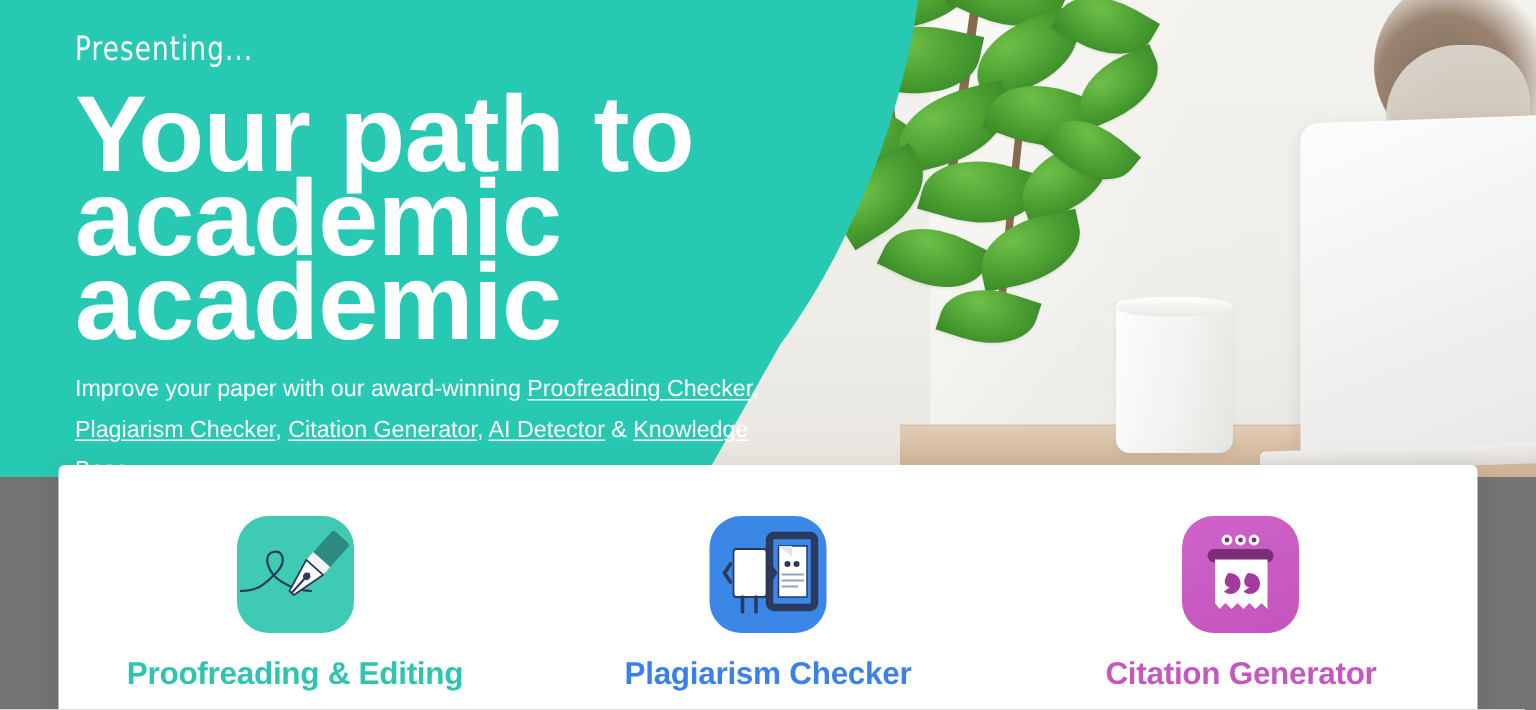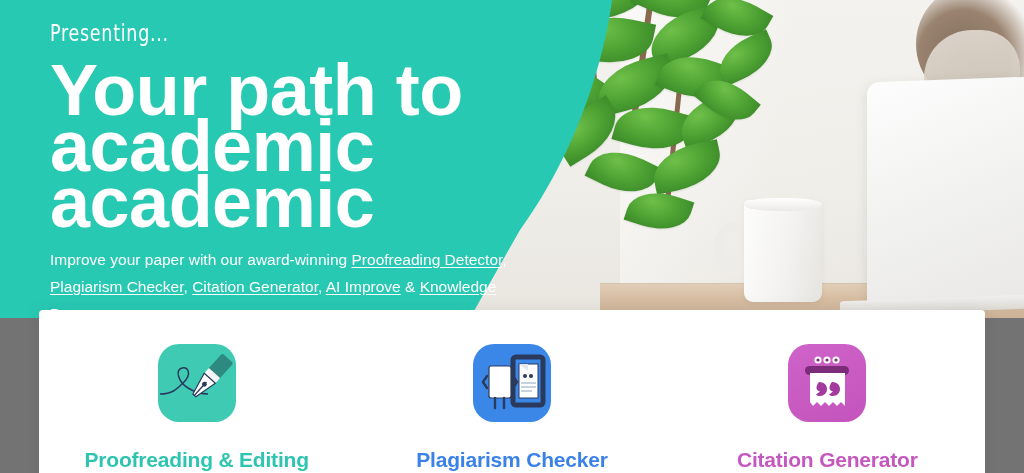--- a/index.html
+++ b/index.html
@@ -158,21 +158,21 @@
     position: relative;
     width: 78px; height: 78px;
     border-radius: 21px;
     overflow: hidden;
   }
   .tile-teal  { background: #3fcab4; }
   .tile-blue  { background: #3b87e8; }
   .tile-purple{ background: linear-gradient(160deg,#cf63c9,#c354bd); }
 
   .feature-label {
-    margin-top: 26px;
+    margin-top: 16px;
     font-size: 21px;
     font-weight: 700;
     letter-spacing: -0.2px;
   }
   .lbl-teal   { color: #2ec4b0; }
   .lbl-blue   { color: #3b82e8; }
   .lbl-purple { color: #c558c0; }
 </style>
 </head>
 <body>
@@ -225,21 +225,21 @@
 
   <div class="teal-panel"></div>
 
   <div class="hero-text">
     <div class="presenting">Presenting...</div>
     <h1 class="headline">
       <span>Your path to</span><br>
       <span>academic academic</span>
     </h1>
     <p class="subcopy">
-      <span>Improve your paper with our award-winning </span><a href="#">Proofreading Detector</a><span>, </span><a href="#">Plagiarism Checker</a><span>, </span><a href="#">Citation Generator</a><span>, </span><a href="#">AI Improve</a><span> &amp; </span><a href="#">Knowledge Base</a><span>.</span>
+      <span>Improve your paper with our award-winning </span><a href="#">Proofreading Checker</a><span>, </span><a href="#">Plagiarism Checker</a><span>, </span><a href="#">Citation Generator</a><span>, </span><a href="#">AI Detector</a><span> &amp; </span><a href="#">Knowledge Base</a><span>.</span>
     </p>
   </div>
 
   <div class="feature-card">
 
     <div class="feature">
       <div class="icon-tile tile-teal">
         <svg viewBox="0 0 78 78" width="78" height="78">
           <path d="M2 50 C 14 50, 18 46, 26 38 C 34 30, 30 22, 24 24 C 17 26, 20 38, 30 44 C 38 49, 46 50, 50 50" fill="none" stroke="#2b3a5c" stroke-width="1.5"></path>
           <g transform="rotate(42 50 34)">

